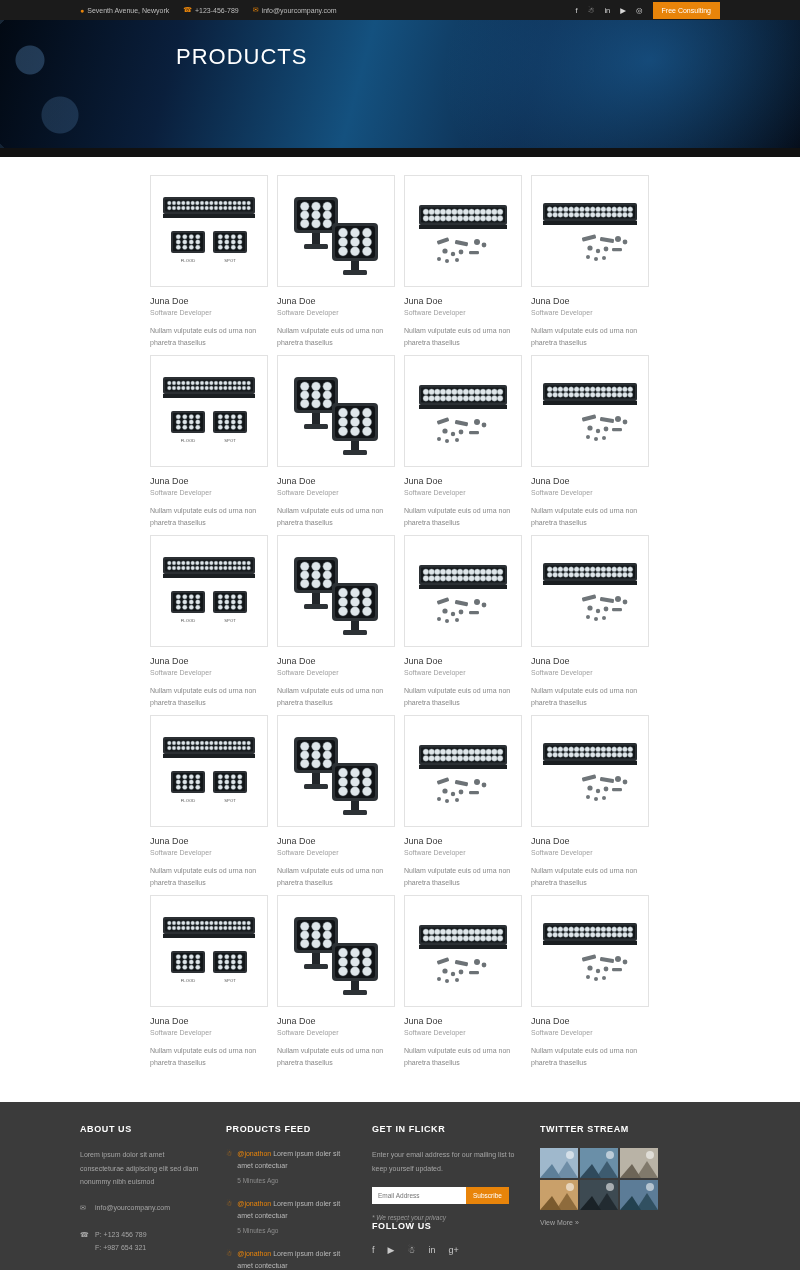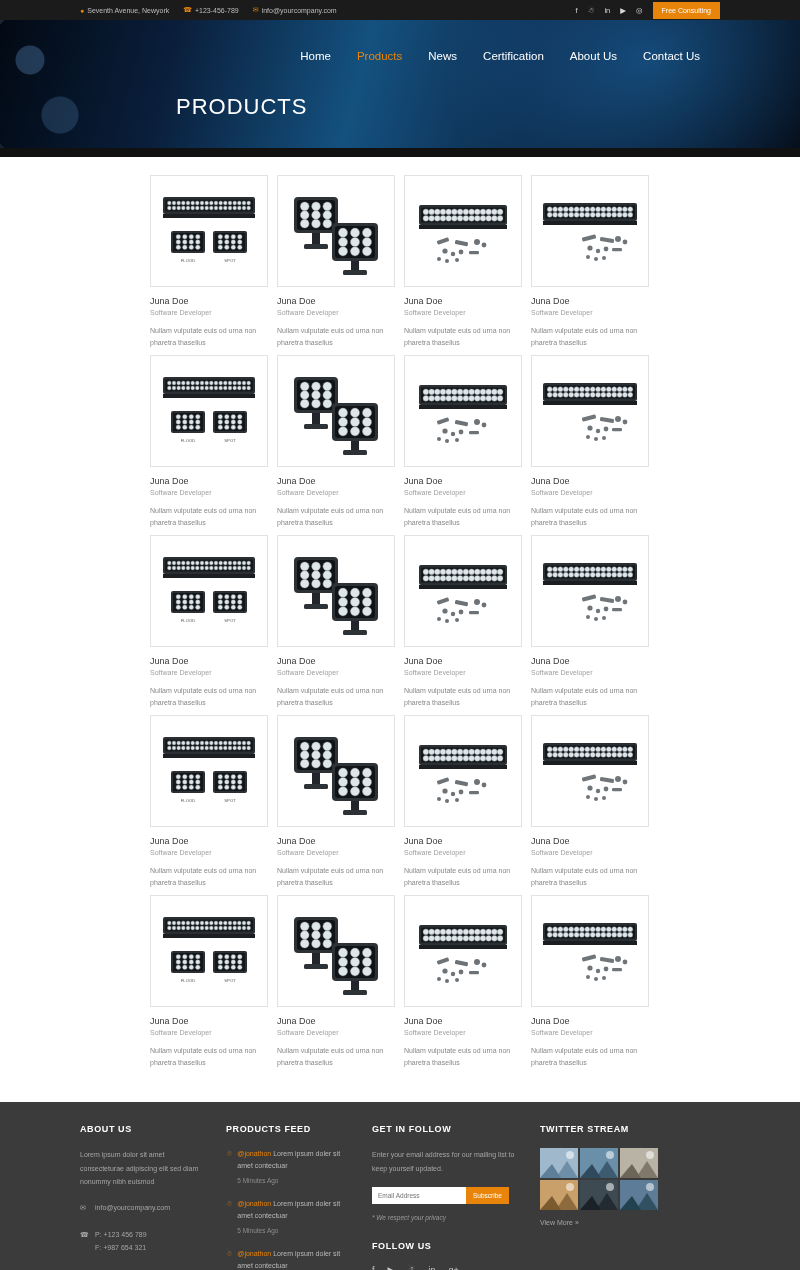--- a/index.html
+++ b/index.html
@@ -194,21 +194,21 @@
     height: 17px;
     background: #e8840a;
     color: #fff;
     border: none;
     font-size: 6.5px;
     padding: 0 7px;
     font-family: "Liberation Sans", sans-serif;
     cursor: pointer;
   }
   .privacy { font-size: 6.5px; color: #9a9a9a; margin-top: 10px; font-style: italic; }
-  .follow-title { margin-top: 20px; }
+  .follow-title { }
   .social-row { display: flex; gap: 13px; font-size: 9px; color: #c9c9c9; }
   .flickr-grid {
     display: flex;
     flex-wrap: wrap;
     gap: 2px;
     width: 120px;
   }
   .fl-cell {
     width: 38px;
     height: 30px;
@@ -240,28 +240,20 @@
       <span>☃</span>
       <span>in</span>
       <span>▶</span>
       <span>◎</span>
     </div>
     <div class="tb-btn">Free Consulting</div>
   </div>
 </div>
 
 <div class="hero">
-  <div class="nav">
-    <a href="#">Home</a>
-    <a href="#" class="active">Products</a>
-    <a href="#">News</a>
-    <a href="#">Certification</a>
-    <a href="#">About Us</a>
-    <a href="#">Contact Us</a>
-  </div>
   <h1 class="hero-title">PRODUCTS</h1>
 </div>
 <div class="hero-strip"></div>
 
 <div class="content">
   <div class="grid" id="grid">
       <div class="card">
         <div class="thumb">
           <svg width="104" height="96" viewBox="0 0 104 96">
       <rect x="6" y="14" width="92" height="17" rx="2" fill="#2b2f33"></rect>
@@ -1426,21 +1418,21 @@
         <span>
           <span class="handle">@jonathon</span>
           <span>Lorem ipsum doler sit amet contectuar</span>
           
         </span>
       </div>
 
     </div>
 
     <div class="fcol-3">
-      <div class="f-title">GET IN FOLLOW</div>
+      <div class="f-title">GET IN FLICKR</div>
       <div class="f-text">Enter your email address for our mailing list to keep yourself updated.</div>
       <div class="newsletter">
         <input type="text" placeholder="Email Address" style="">
         <button>Subscribe</button>
       </div>
       <div class="privacy">* We respect your privacy</div>
       <div class="f-title follow-title">FOLLOW US</div>
       <div class="social-row">
         <span>f</span>
         <span>▶</span>

